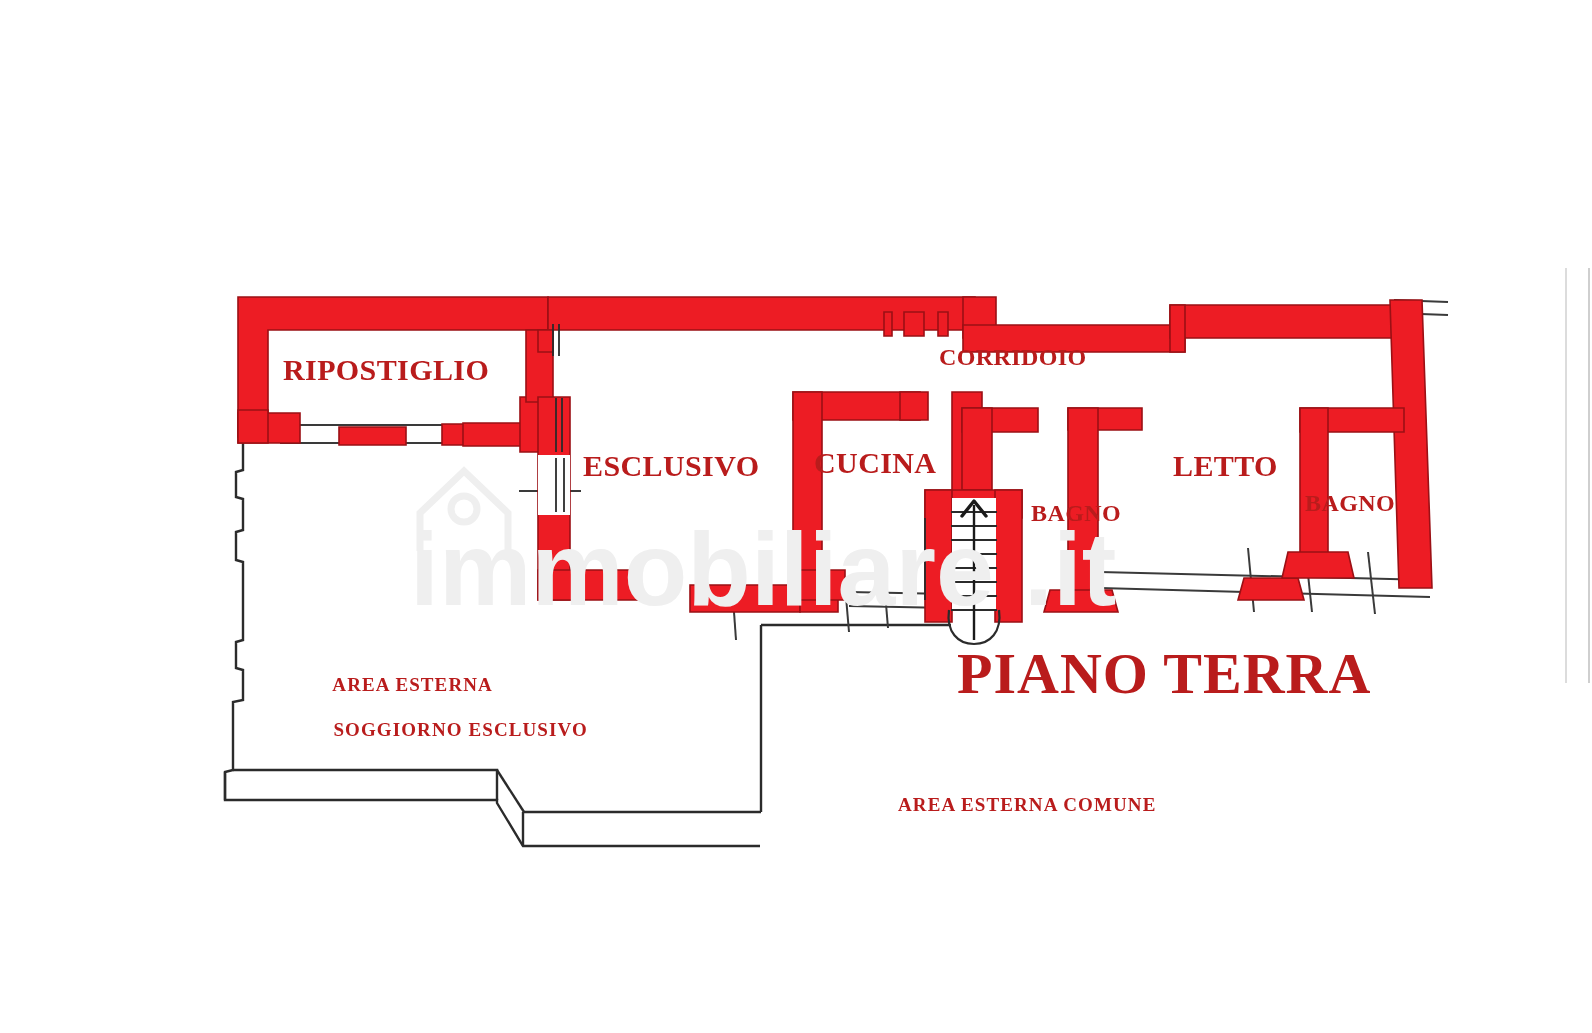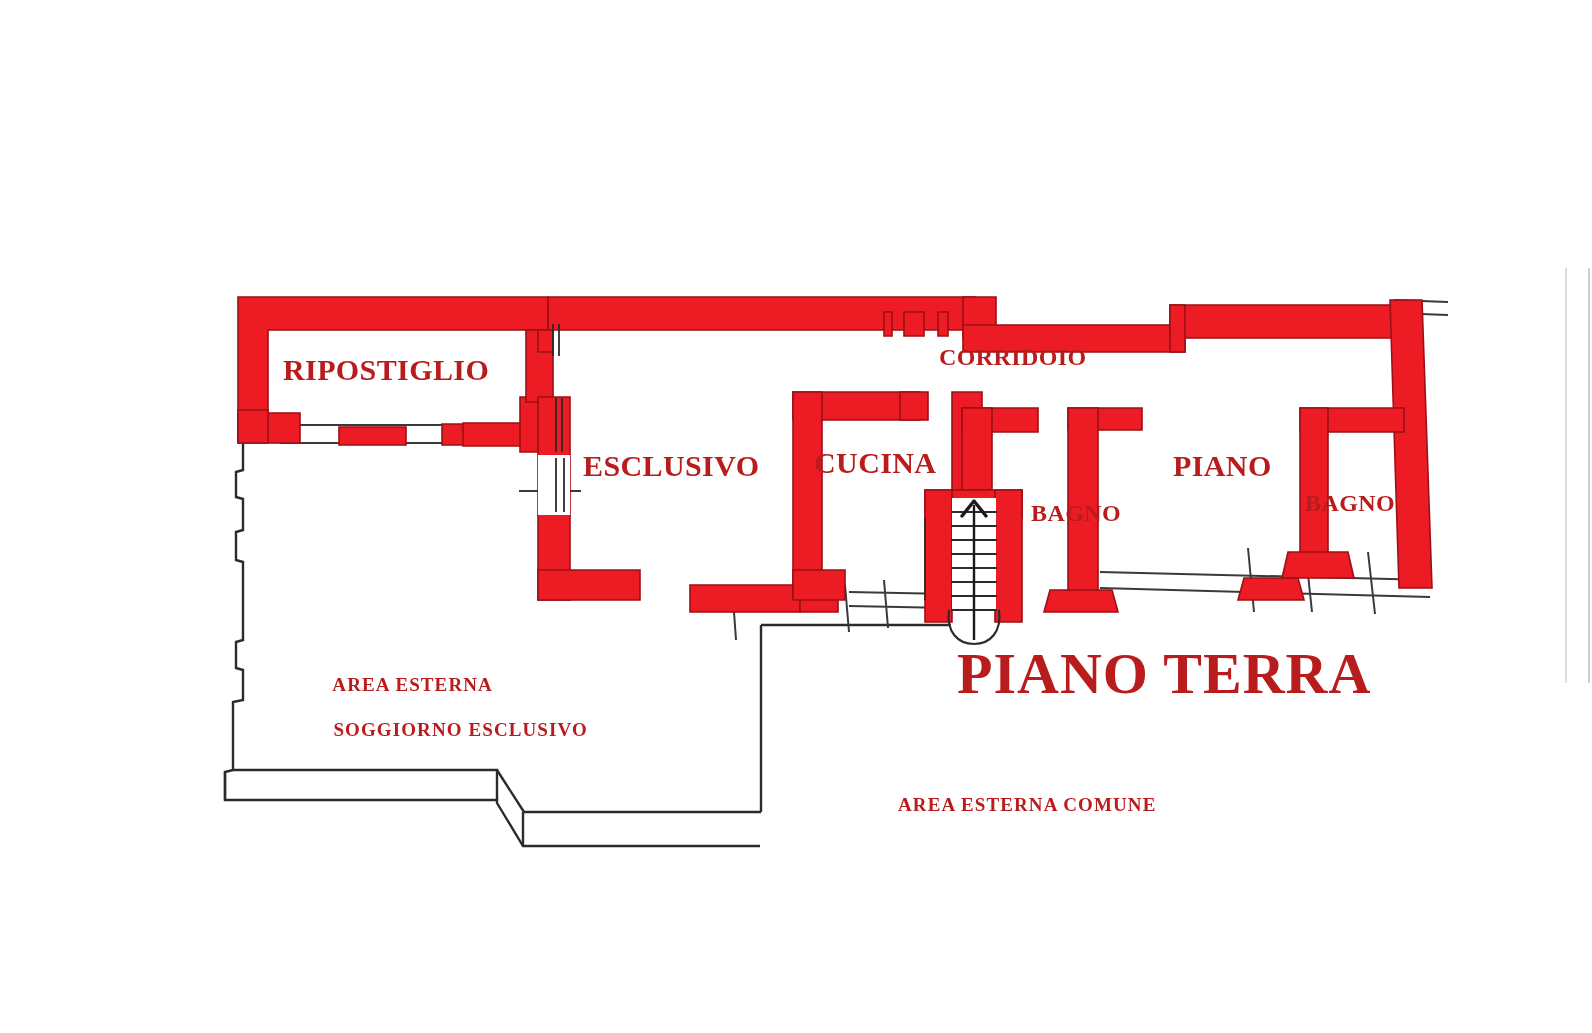--- a/index.html
+++ b/index.html
@@ -193,32 +193,46 @@
       <path d="M949,610 C946,632 958,644 974,644 C990,644 1002,632 999,610" fill="none" stroke="#2b2b2b" stroke-width="2.2"></path>
 
       <g stroke="#1a1a1a" stroke-width="2.4" fill="none">
         <line x1="974" y1="505" x2="974" y2="640"></line>
         <path d="M962,516 L974,501 L986,516" stroke-width="3.4" stroke-linecap="round" stroke-linejoin="round"></path>
       </g>
     </g>
 
   </svg>
 
+  <div class="wm">
+    <svg viewBox="0 0 790 160" width="790" height="160">
+      <g fill="none" stroke="#efefef" stroke-width="7">
+        <path d="M18,96 L18,58 L62,16 L106,58 L106,96"></path>
+        <circle cx="62" cy="54" r="13"></circle>
+      </g>
+      <g fill="#efefef" font-family="Liberation Sans, sans-serif" font-size="104" font-weight="bold">
+        <text x="8" y="150">immobiliare</text>
+      </g>
+      <g fill="#efefef" font-family="Liberation Sans, sans-serif" font-size="104" font-weight="bold">
+        <text x="622" y="150">.it</text>
+      </g>
+    </svg>
+  </div>
 
   <div class="lbl lbl-room" style="left:283px; top:352px;">RIPOSTIGLIO</div>
 
   <div class="lbl lbl-room" style="left:583px; top:448px;">ESCLUSIVO</div>
 
   <div class="lbl lbl-room" style="left:814px; top:445px;">CUCINA</div>
 
   <div class="lbl lbl-small" style="left:932px; top:343px;margin-left:7px;">CORRIDOIO</div>
 
   <div class="lbl lbl-small" style="left:1031px; top:499px;">BAGNO</div>
 
-  <div class="lbl lbl-room" style="left:1173px; top:448px;">PIANO</div>
+  <div class="lbl lbl-room" style="left:1173px; top:448px;">LETTO</div>
 
   <div class="lbl lbl-small" style="left:1305px; top:489px;">BAGNO</div>
 
   <div class="lbl lbl-tiny lbl-multi" style="left:310px; top:652px;">
     <span>AREA ESTERNA</span><br>
     <span>SOGGIORNO ESCLUSIVO</span>
   </div>
 
   <div class="lbl lbl-tiny" style="left:898px; top:772px;margin-top:22px;">AREA  ESTERNA  COMUNE</div>
 

